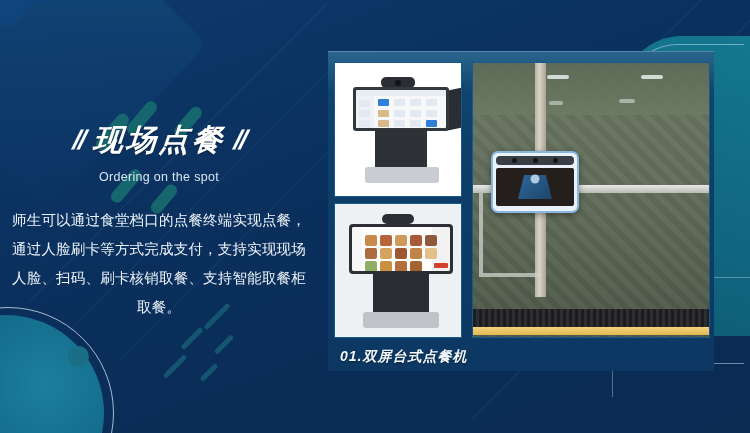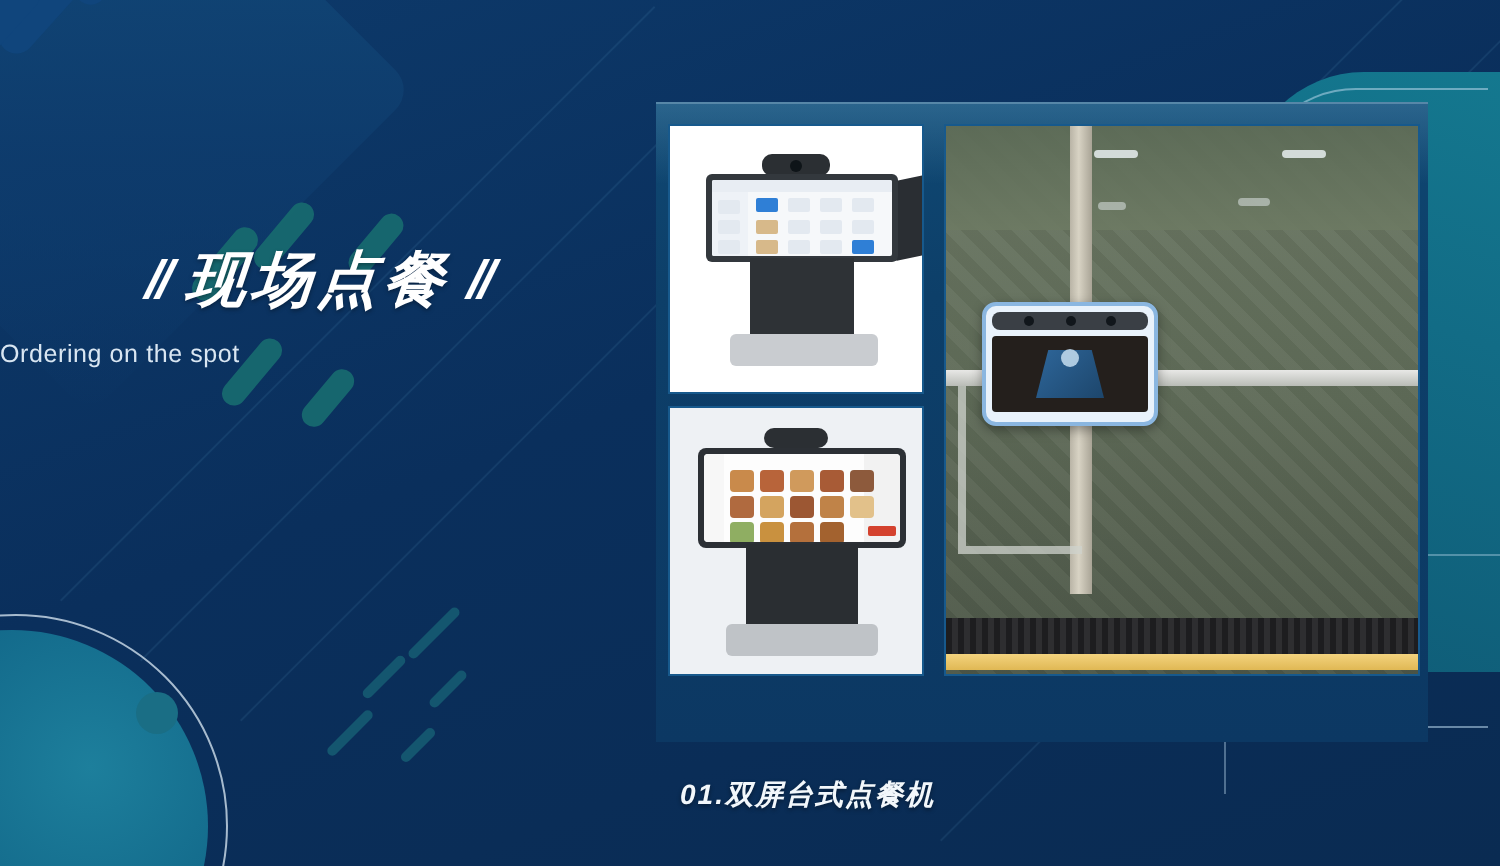--- a/index.html
+++ b/index.html
@@ -80,21 +80,21 @@
   .slashes{
     font-size:27px;font-weight:700;color:#ffffff;font-style:italic;letter-spacing:-2px;
     line-height:1;transform:skewX(-6deg);
   }
   .title-main{
     font-size:30px;font-weight:700;color:#ffffff;letter-spacing:3px;
     font-style:italic;transform:skewX(-5deg);white-space:nowrap;
     text-shadow:0 1px 2px rgba(0,0,0,.35);
   }
   .subtitle{
-    color:#d9e6f2;font-size:12.5px;letter-spacing:.3px;margin-top:9px;
+    text-align:center;color:#d9e6f2;font-size:12.5px;letter-spacing:.3px;margin-top:9px;
   }
   .body-text{
     margin-top:22px;color:#eef4fa;font-size:14.5px;line-height:2.0;
     text-align:center;padding:0 6px;letter-spacing:.2px;
   }
 
   
   .panel{
     position:absolute;left:328px;top:51px;width:386px;height:320px;
     background:linear-gradient(180deg,#0f4873 0%,#0d3f69 30%,#0c3863 100%);
@@ -172,21 +172,21 @@
     width:34px;height:24px;background:linear-gradient(135deg,#2f6ea8,#1c4a74);
     clip-path:polygon(18% 0,82% 0,100% 100%,0 100%);opacity:.9;}
   .kiosk-wall .head{position:absolute;left:50%;top:30%;transform:translate(-50%,-50%);
     width:9px;height:9px;border-radius:50%;background:#bcd6ea;opacity:.9;}
 
   
   .cap{
     position:absolute;color:#f2f7fb;font-size:14px;font-style:italic;font-weight:700;
     letter-spacing:1px;white-space:nowrap;text-shadow:0 1px 2px rgba(0,0,0,.4);
   }
-  .cap-1{left:340px;top:348px;margin-top:41px;}
+  .cap-1{left:340px;top:348px;}
   .cap-2{left:558px;top:352px;}
 </style>
 </head>
 <body>
 
 <div class="stage">
 
   <div class="bg-lines">
     <i style="left:30px;top:300px;width:420px;height:1px;"></i>
     <i style="left:70px;top:330px;width:380px;height:1px;"></i>
@@ -232,20 +232,21 @@
     <div class="panel-sheen"></div>
   </div>
 
   <div class="textcol">
     <div class="title-row">
       <span class="slashes">//</span>
       <span class="title-main">现场点餐</span>
       <span class="slashes">//</span>
     </div>
     <div class="subtitle">Ordering on  the spot</div>
+    <div class="body-text">师生可以通过食堂档口的点餐终端实现点餐，通过人脸刷卡等方式完成支付，支持实现现场人脸、扫码、刷卡核销取餐、支持智能取餐柜取餐。</div>
   </div>
 
   <div class="shots">
 
     <div class="col-left">
 
       <div class="shot shot-a">
         <div class="kA-cam"></div>
         <div class="kA-side"></div>
         <div class="kA-body">

